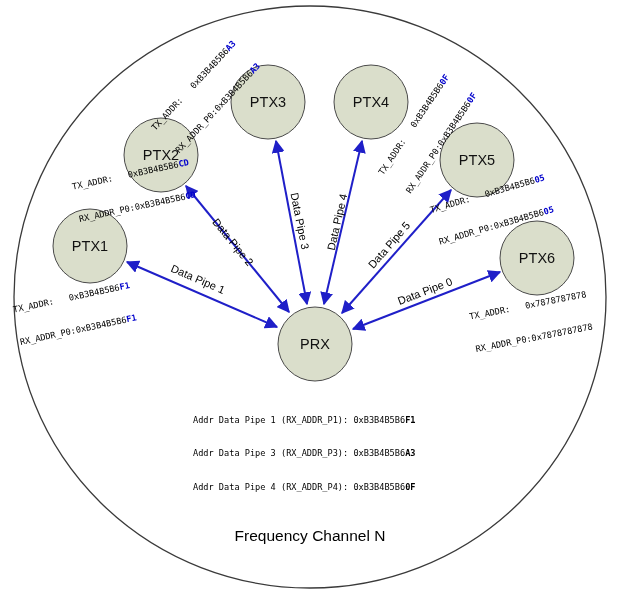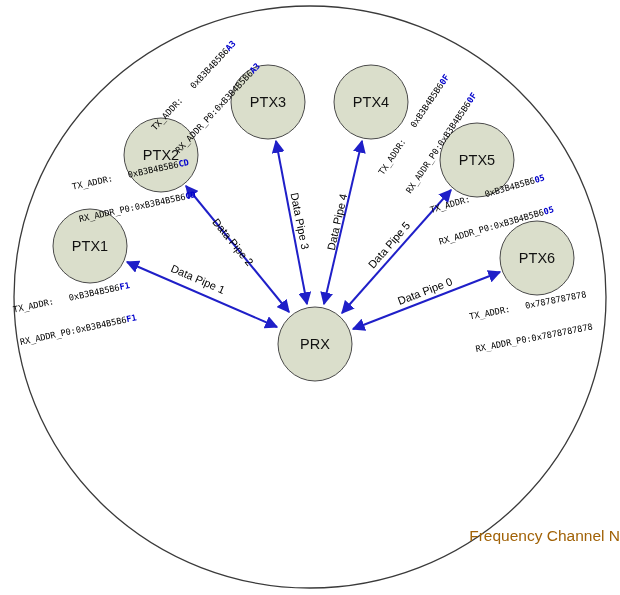--- a/index.html
+++ b/index.html
@@ -20,22 +20,22 @@
     line-height:11px;white-space:pre;transform-origin:center center;color:#000;
   }
   .addr .sfx{font-weight:bold;color:var(--suffix_blue,#0000cc);}
   .addr-table{
     position:absolute;left:193px;top:392px;
     font-family:"DejaVu Sans Mono",monospace;font-size:8.6px;line-height:11.3px;
     white-space:pre;color:#000;
   }
   .addr-table .tsfx{font-weight:bold;}
   .caption{
-    position:absolute;left:0;top:527px;width:620px;text-align:right;
-    font-size:15.5px;color:#a16207;
+    position:absolute;left:0;top:527px;width:620px;text-align:center;
+    font-size:15.5px;color:#000000;
   }
 </style>
 </head>
 <body>
 
 <div class="stage">
 
   <svg width="620" height="595" viewBox="0 0 620 595">
     <defs>
       <marker id="arr" viewBox="0 0 10 10" refX="9" refY="5" markerWidth="6.5" markerHeight="6.5" orient="auto-start-reverse">
@@ -106,17 +106,20 @@
     <div><span>TX_ADDR:   </span><span>0xB3B4B5B6</span><span class="sfx">05</span></div>
     <div><span>RX_ADDR_P0:</span><span>0xB3B4B5B6</span><span class="sfx">05</span></div>
   </div>
 
   <div class="addr" style="left:531px;top:322px;transform:translate(-50%,-50%) rotate(-11deg)">
     <div><span>TX_ADDR:   </span><span>0x7878787878</span><span class="sfx"></span></div>
     <div><span>RX_ADDR_P0:</span><span>0x7878787878</span><span class="sfx"></span></div>
   </div>
 
   <div class="addr-table">
+    <div><span>Addr Data Pipe 1 (RX_ADDR_P1): </span><span>0xB3B4B5B6</span><span class="tsfx">F1</span></div>
+    <div><span>Addr Data Pipe 3 (RX_ADDR_P3): </span><span>0xB3B4B5B6</span><span class="tsfx">A3</span></div>
+    <div><span>Addr Data Pipe 4 (RX_ADDR_P4): </span><span>0xB3B4B5B6</span><span class="tsfx">0F</span></div>
   </div>
 
   <div class="caption">Frequency Channel N</div>
 
 </div>
 
 </body></html>

